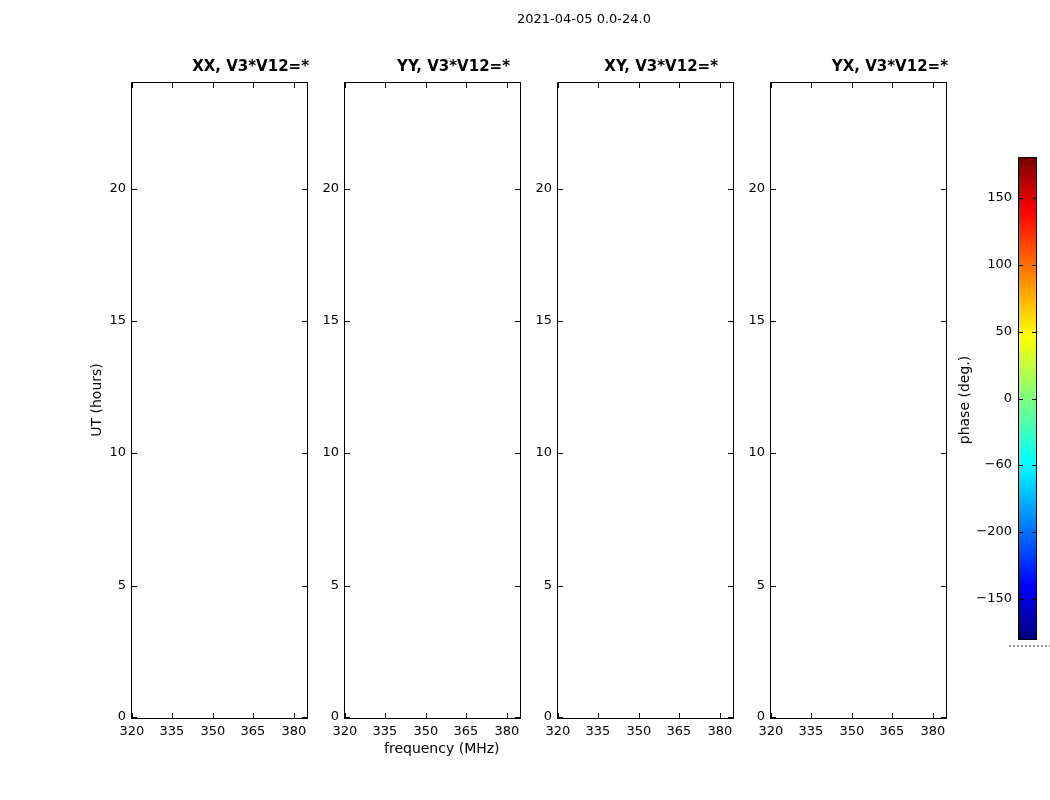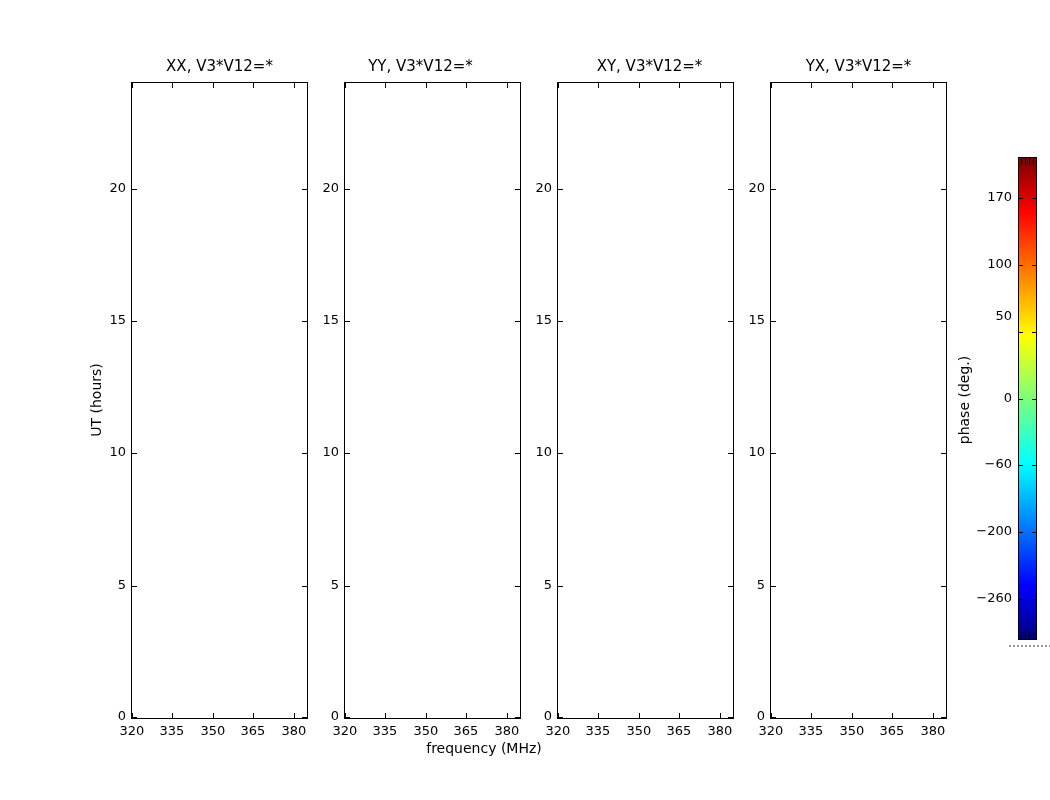--- a/index.html
+++ b/index.html
@@ -8,33 +8,33 @@
     font-family:"DejaVu Sans", sans-serif; color:#000000;
     -webkit-font-smoothing:antialiased;
   }
   #figure { position:relative; width:1050px; height:800px; overflow:hidden; }
 
   .fig-title {
     position:absolute; left:434px; top:11px; width:300px;
     text-align:center; font-size:13px; white-space:nowrap;
   }
   .panel-title {
-    position:absolute; top:57px; width:179px; text-align:center;
-    font-size:15px; white-space:nowrap;
+    position:absolute; top:57px; width:179px; text-align:right;
+    font-size:15px; white-space:nowrap;font-weight:bold;
   }
   .plot-area {
     position:absolute; top:82px; width:177px; height:637px;
     border:1px solid #000; background:#fff; box-sizing:border-box;
   }
   .tick { position:absolute; background:#000; }
   .tick-label {
     position:absolute; font-size:13px; line-height:16px; white-space:nowrap;
   }
   .axis-label { position:absolute; font-size:14px; white-space:nowrap; }
-  .axis-label.x { left:384px; top:740px; width:200px; text-align:center; }
+  .axis-label.x { left:384px; top:740px; width:200px; text-align:left; }
   .axis-label.y { left:96px;  top:400px; transform:translate(-50%,-50%) rotate(-90deg); }
   .axis-label.cb{ left:964px; top:400px; transform:translate(-50%,-50%) rotate(-90deg); }
 
   #colorbar {
     position:absolute; left:1018px; top:157px; width:19px; height:483px;
     border:1px solid #000; box-sizing:border-box;
   }
   
   #colorbar::before, #colorbar::after {
     content:""; position:absolute; left:2px; right:2px; height:7px;
@@ -46,24 +46,25 @@
   #colorbar-dots {
     position:absolute; left:1009px; top:645px; width:42px; height:0;
     border-top:2px dotted #9a9a9a;
   }
 </style>
 </head>
 <body>
 
 <div id="figure">
 
+  <div class="fig-title">2021-04-05 0.0-24.0</div>
 
   <div class="panel-title" style="left:130px">XX, V3*V12=*</div>
   <div class="panel-title" style="left:331px">YY, V3*V12=*</div>
-  <div class="panel-title" style="left:560px">XY, V3*V12=*</div>
+  <div class="panel-title" style="left:539px">XY, V3*V12=*</div>
   <div class="panel-title" style="left:769px">YX, V3*V12=*</div>
 
   <div class="plot-area" style="left:131px">
       <div class="tick" style="left: 0px; top: 0px; width: 1px; height: 5px;"></div>
       <div class="tick" style="left: 0px; top: 630px; width: 1px; height: 5px;"></div>
       <div class="tick" style="left: 40px; top: 0px; width: 1px; height: 5px;"></div>
       <div class="tick" style="left: 40px; top: 630px; width: 1px; height: 5px;"></div>
       <div class="tick" style="left: 81px; top: 0px; width: 1px; height: 5px;"></div>
       <div class="tick" style="left: 81px; top: 630px; width: 1px; height: 5px;"></div>
       <div class="tick" style="left: 121px; top: 0px; width: 1px; height: 5px;"></div>
@@ -204,21 +205,21 @@
       <div class="tick-label" style="left: 751px; top: 723px; width: 40px; text-align: center;">320</div>
       <div class="tick-label" style="left: 791px; top: 723px; width: 40px; text-align: center;">335</div>
       <div class="tick-label" style="left: 832px; top: 723px; width: 40px; text-align: center;">350</div>
       <div class="tick-label" style="left: 872px; top: 723px; width: 40px; text-align: center;">365</div>
       <div class="tick-label" style="left: 913px; top: 723px; width: 40px; text-align: center;">380</div>
       <div class="tick-label" style="left: 723px; top: 708px; width: 42px; text-align: right;">0</div>
       <div class="tick-label" style="left: 723px; top: 577px; width: 42px; text-align: right;">5</div>
       <div class="tick-label" style="left: 723px; top: 444px; width: 42px; text-align: right;">10</div>
       <div class="tick-label" style="left: 723px; top: 312px; width: 42px; text-align: right;">15</div>
       <div class="tick-label" style="left: 723px; top: 180px; width: 42px; text-align: right;">20</div>
-      <div class="tick-label" style="left: 958px; top: 189px; width: 54px; text-align: right;">170</div>
+      <div class="tick-label" style="left: 958px; top: 189px; width: 54px; text-align: right;">150</div>
       <div class="tick-label" style="left: 958px; top: 256px; width: 54px; text-align: right;">100</div>
-      <div class="tick-label" style="left: 958px; top: 308px; width: 54px; text-align: right;">50</div>
+      <div class="tick-label" style="left: 958px; top: 323px; width: 54px; text-align: right;">50</div>
       <div class="tick-label" style="left: 958px; top: 390px; width: 54px; text-align: right;">0</div>
       <div class="tick-label" style="left: 958px; top: 456px; width: 54px; text-align: right;">−60</div>
       <div class="tick-label" style="left: 958px; top: 523px; width: 54px; text-align: right;">−200</div>
-      <div class="tick-label" style="left: 958px; top: 590px; width: 54px; text-align: right;">−260</div>
+      <div class="tick-label" style="left: 958px; top: 590px; width: 54px; text-align: right;">−150</div>
     </div>
 </div>
 
 </body></html>

